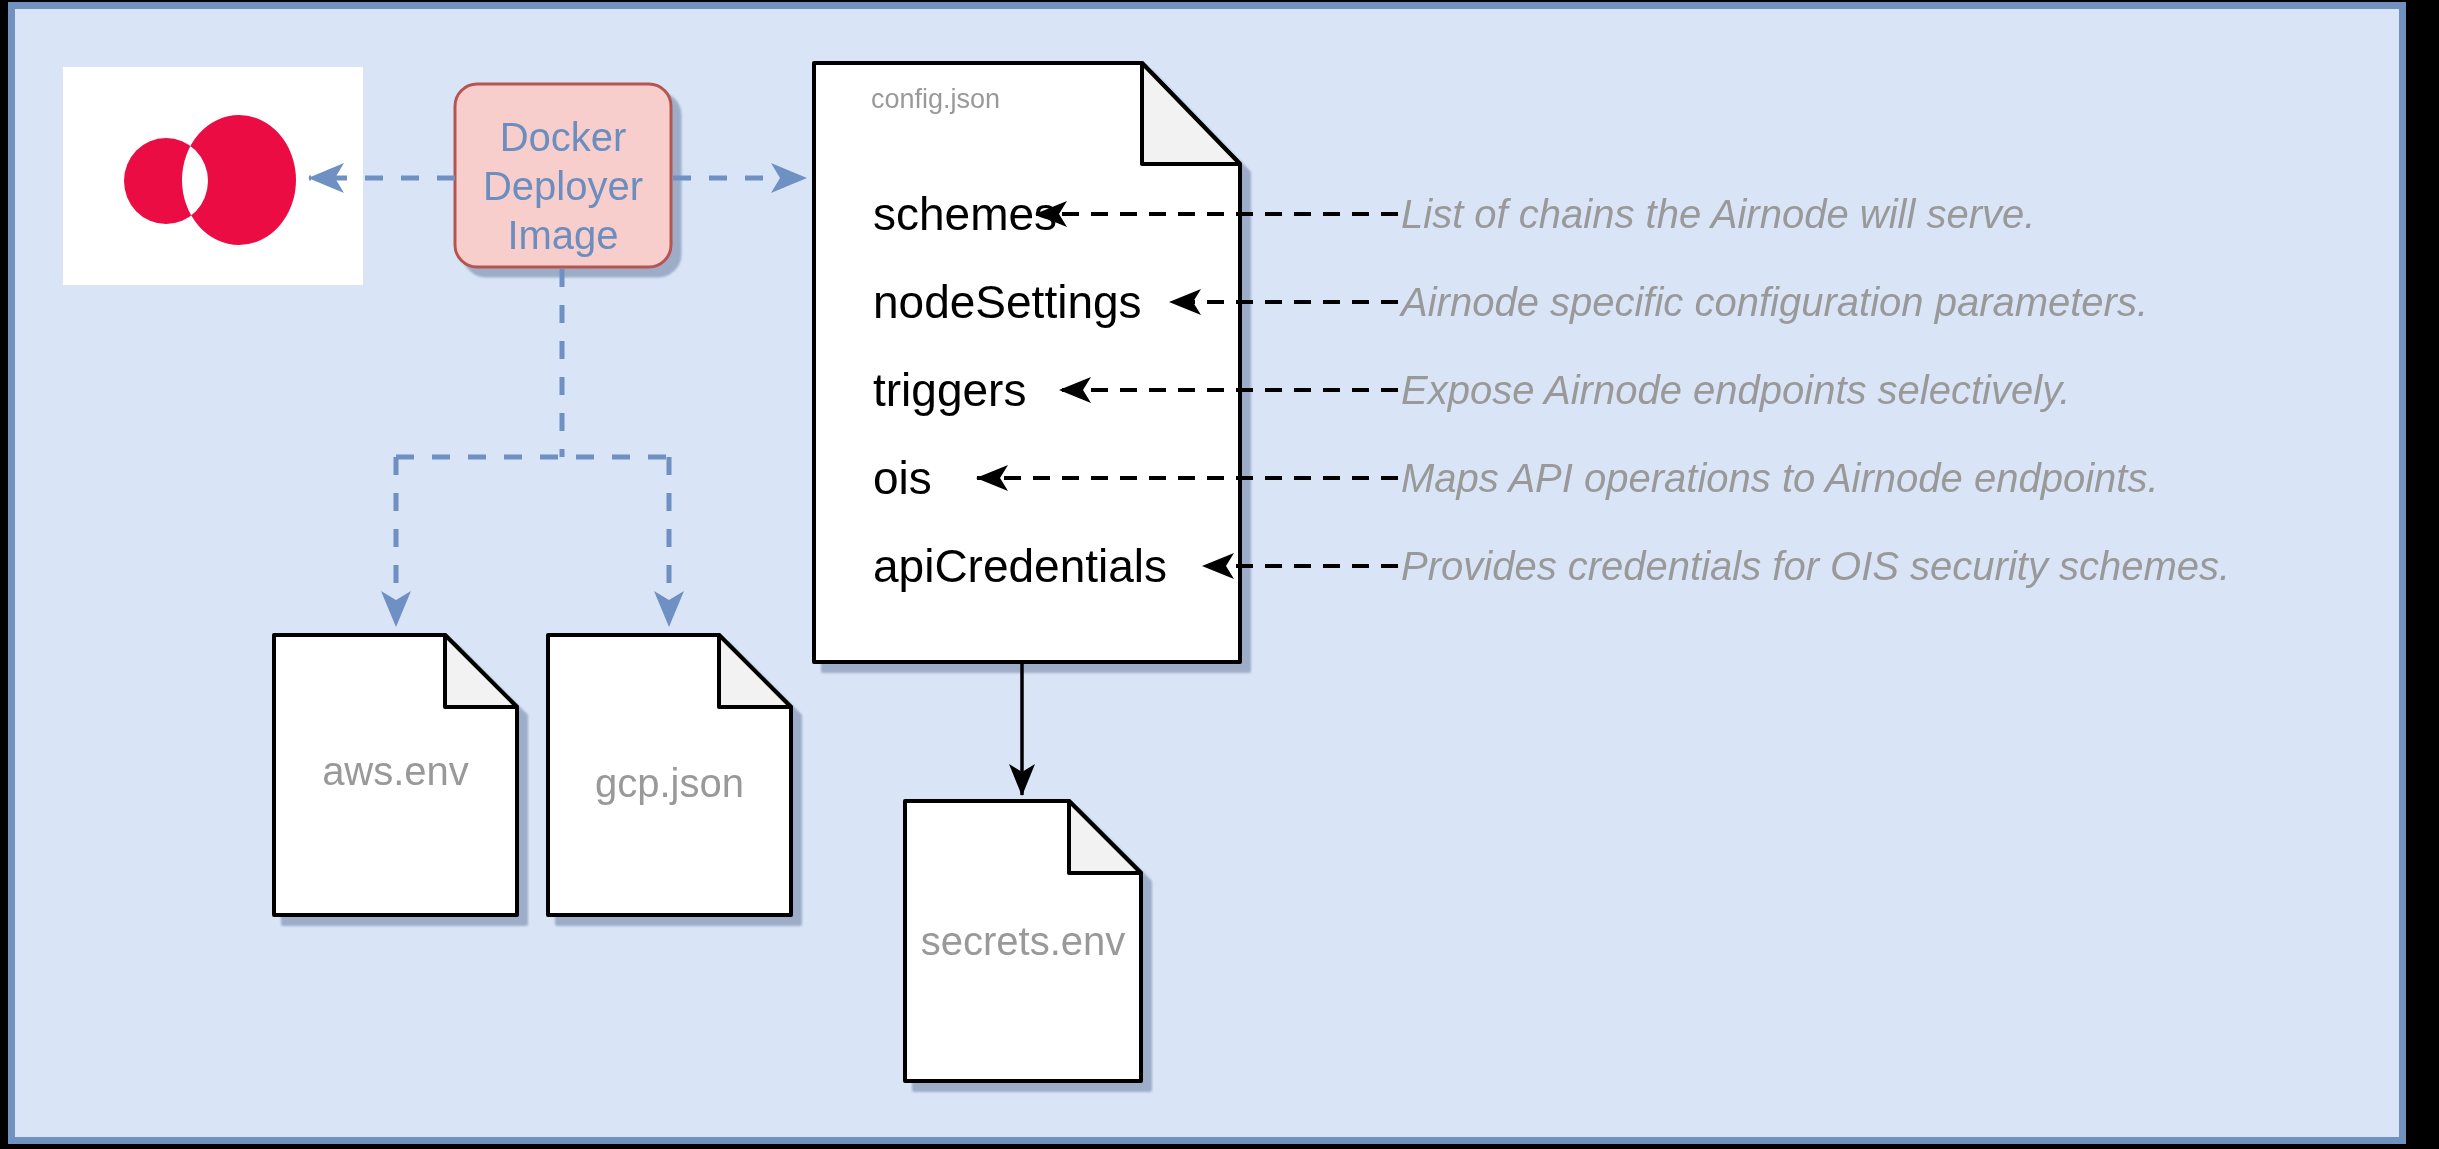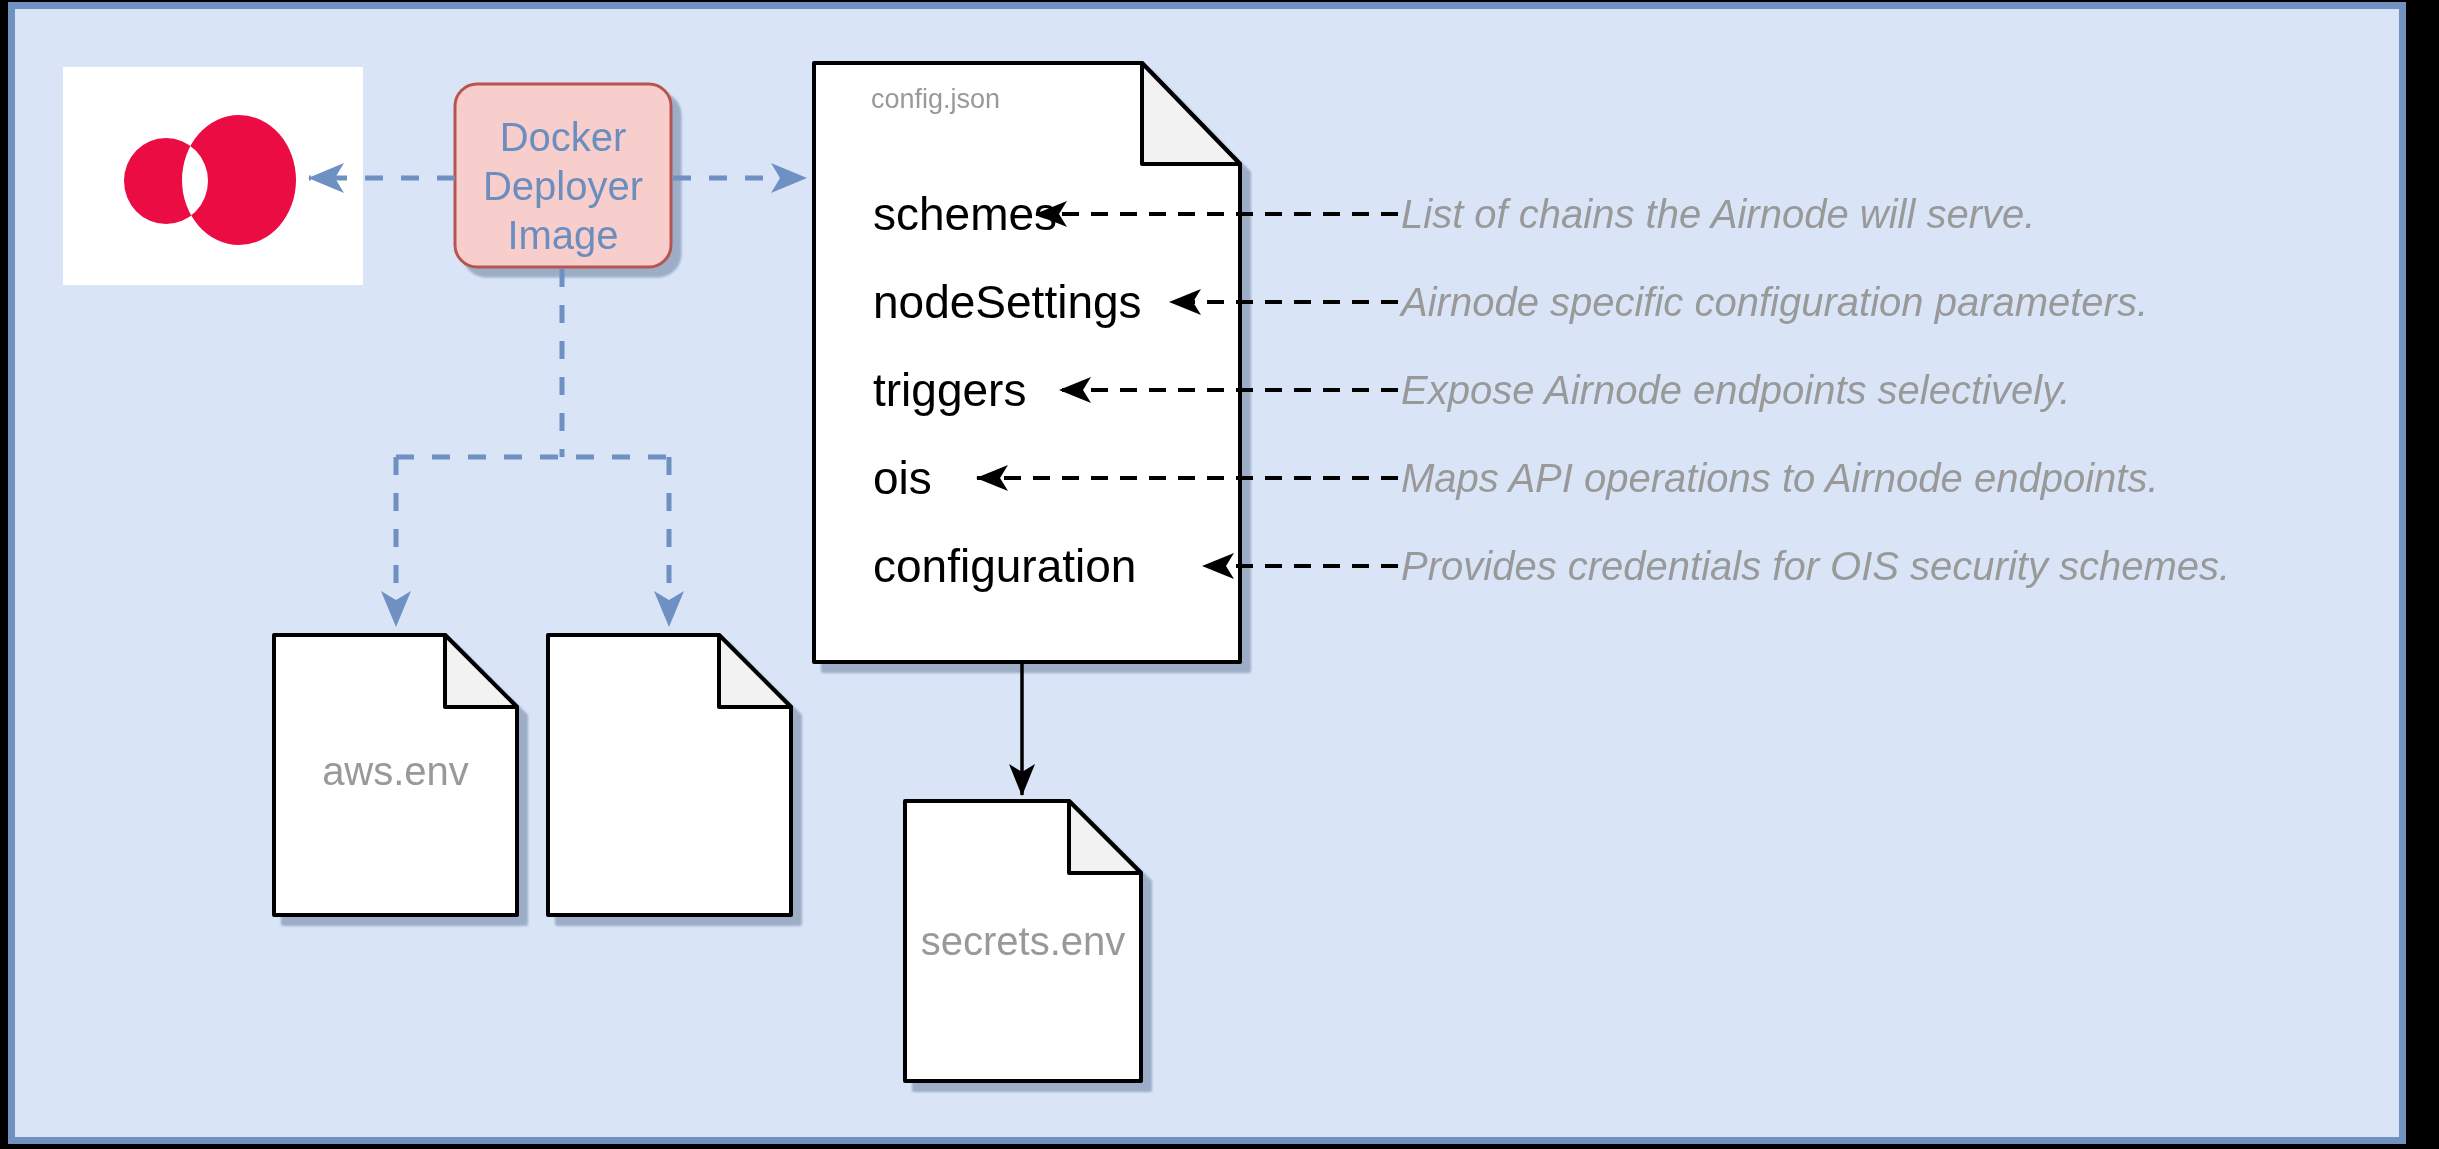--- a/index.html
+++ b/index.html
@@ -142,24 +142,25 @@
   <div class="label deployer-label">Docker
 Deployer
 Image</div>
 
   <div class="label doc-title">config.json</div>
 
   <div class="label config-item" style="top:187px">schemes</div>
   <div class="label config-item" style="top:275px">nodeSettings</div>
   <div class="label config-item" style="top:363px">triggers</div>
   <div class="label config-item" style="top:451px">ois</div>
-  <div class="label config-item" style="top:539px">configuration</div>
+  <div class="label config-item" style="top:539px">apiCredentials</div>
 
   <div class="label item-desc" style="top:189px">List of chains the Airnode will serve.</div>
   <div class="label item-desc" style="top:277px">Airnode specific configuration parameters.</div>
   <div class="label item-desc" style="top:365px">Expose Airnode endpoints selectively.</div>
   <div class="label item-desc" style="top:453px">Maps API operations to Airnode endpoints.</div>
   <div class="label item-desc" style="top:541px">Provides credentials for OIS security schemes.</div>
 
   <div class="label file-label" style="left:274px; top:746px; width:243px">aws.env</div>
+  <div class="label file-label" style="left:548px; top:758px; width:243px">gcp.json</div>
   <div class="label file-label" style="left:905px; top:916px; width:236px">secrets.env</div>
 
 </div>
 
 </body></html>

